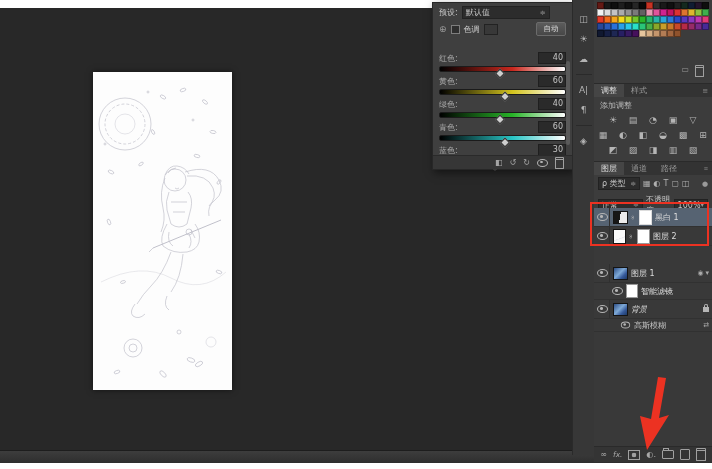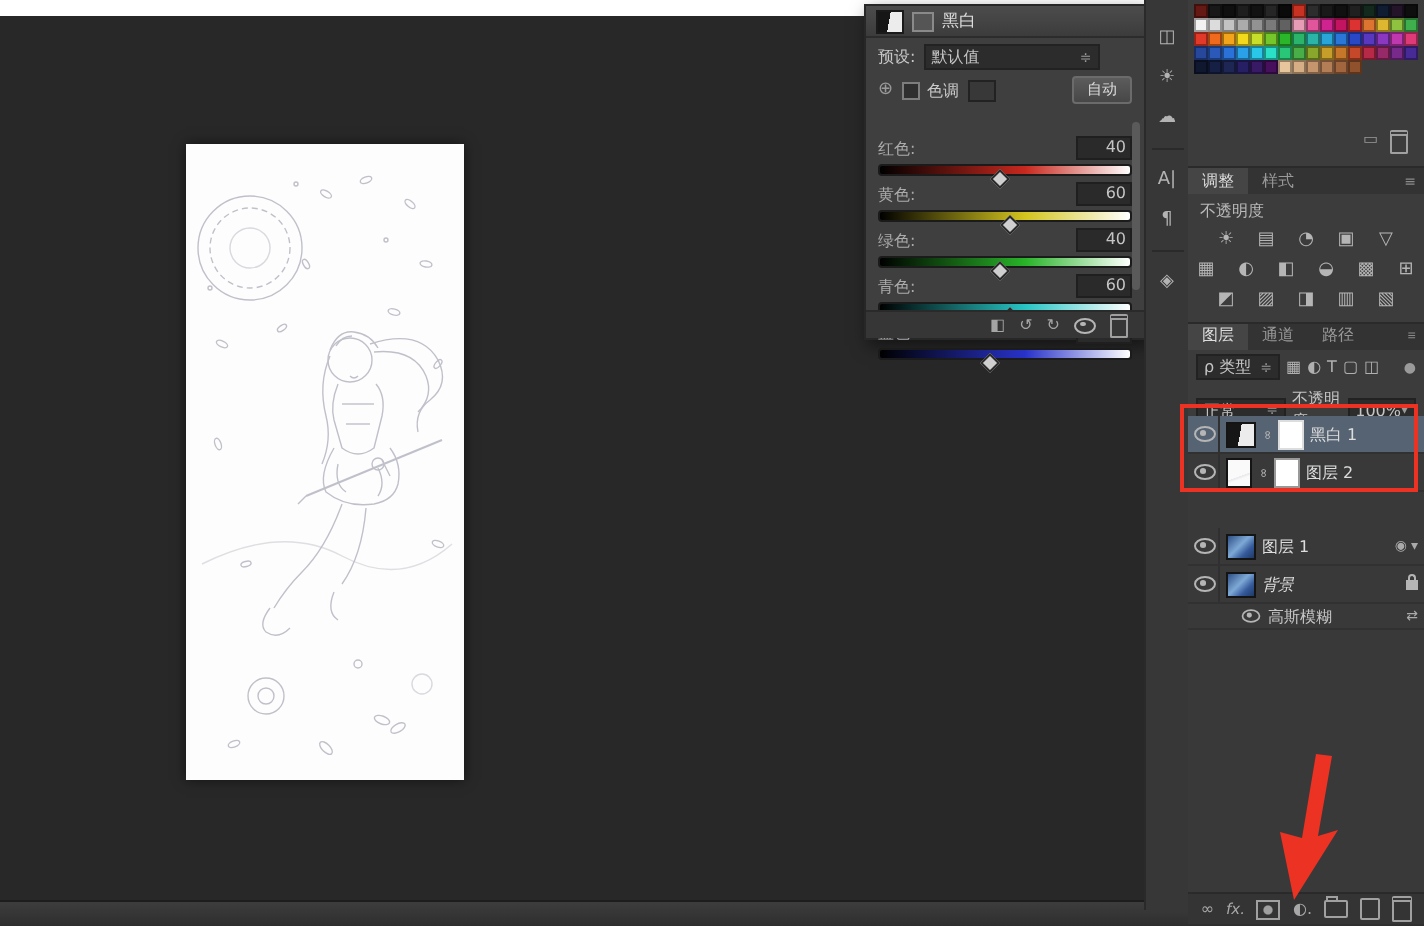--- a/index.html
+++ b/index.html
@@ -143,25 +143,20 @@
           <circle cx="118" cy="270" r="5" opacity=".6"></circle>
           <circle cx="86" cy="260" r="2"></circle>
         </g>
       </svg>
     </div>
   </div>
 
   <div class="statusbar"></div>
 
   <div class="bw-panel">
-    <div class="bw-header">
-      <span class="thumb-bw"></span>
-      <span class="mini-sq"></span>
-      <span class="bw-title">黑白</span>
-    </div>
     <div class="bw-row">
       <span>预设:</span>
       <span class="dropdown preset-dd">
         <span>默认值</span>
         <span class="menu-glyph">≑</span>
       </span>
     </div>
     <div class="bw-row">
       <span class="menu-glyph" style="font-size:9px;">⊕</span>
       <span class="checkbox"></span>
@@ -314,21 +309,21 @@
     <div class="swatches-footer">
       <span>▭</span>
       <span class="icon-trash" style="width:7px;height:8px;"></span>
     </div>
 
     <div class="tabs">
       <span class="tab active">调整</span>
       <span class="tab">样式</span>
       <span class="tab-menu">≡</span>
     </div>
-    <div class="adj-heading">不透明度</div>
+    <div class="adj-heading">添加调整</div>
     <div id="adjRows">
         <div class="adj-row">
           <span class="adj-icon">☀</span>
           <span class="adj-icon">▤</span>
           <span class="adj-icon">◔</span>
           <span class="adj-icon">▣</span>
           <span class="adj-icon">▽</span>
         </div>
         <div class="adj-row">
           <span class="adj-icon">▦</span>
@@ -415,20 +410,25 @@
       <div class="layer-row" style="margin-top:18px;">
         <span class="eye-cell">
             <span class="eye"></span>
           </span>
         <span class="thumb thumb-blue"></span>
         <span class="layer-name">图层 1</span>
         <span class="row-right">
           <span>◉</span>
           <span>▾</span>
         </span>
+      </div>
+      <div class="layer-row indent1" style="height:17px;">
+        <span class="eye"></span>
+        <span class="thumb-mask" style="width:10px;height:12px;"></span>
+        <span class="layer-name">智能滤镜</span>
       </div>
       <div class="layer-row">
         <span class="eye-cell">
             <span class="eye"></span>
           </span>
         <span class="thumb thumb-blue"></span>
         <span class="layer-name" style="font-style:italic;">背景</span>
         <span class="row-right">
             <span class="icon-lock"></span>
           </span>

